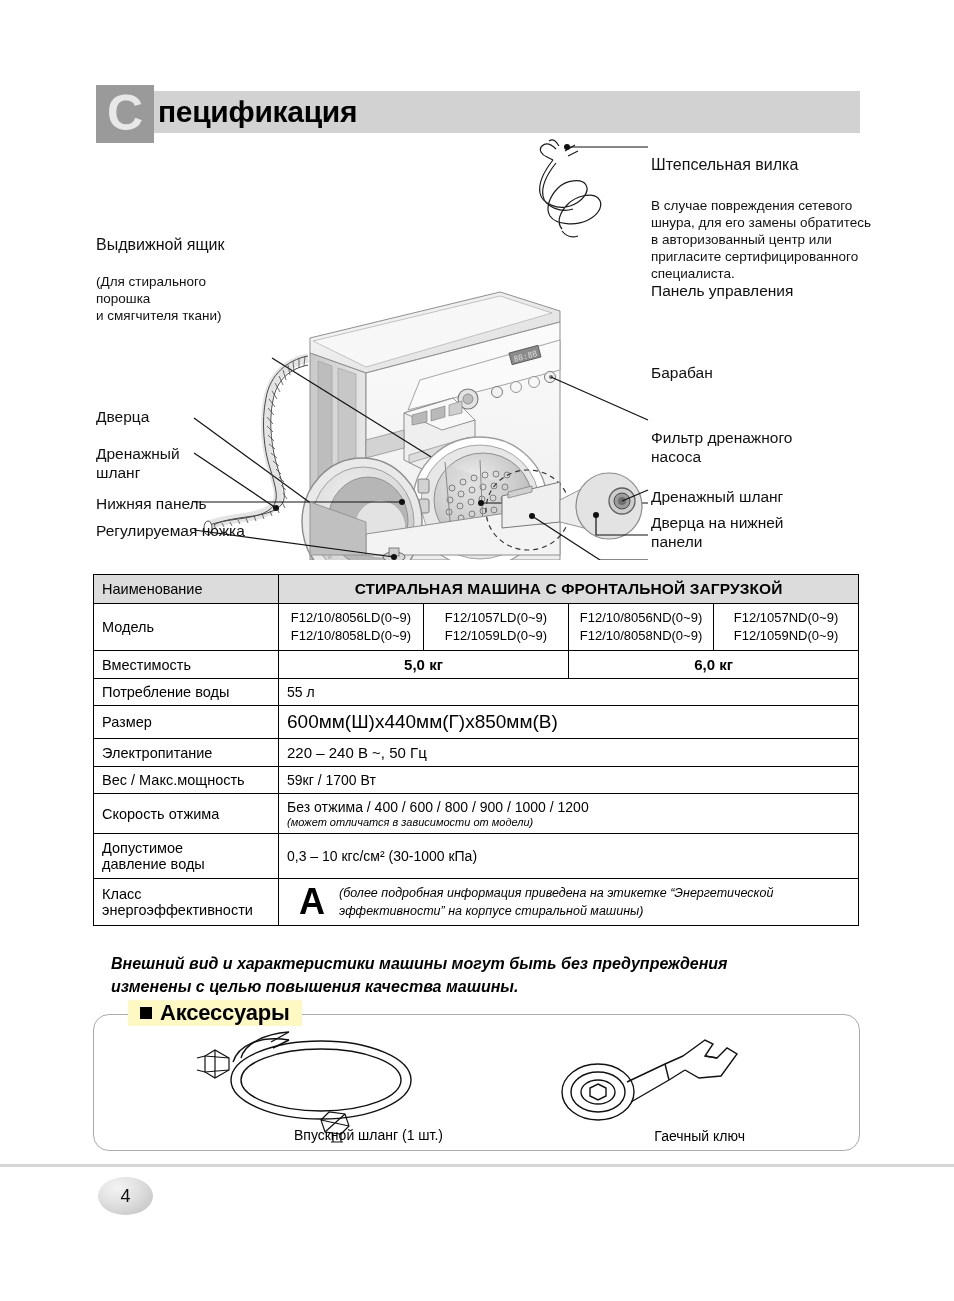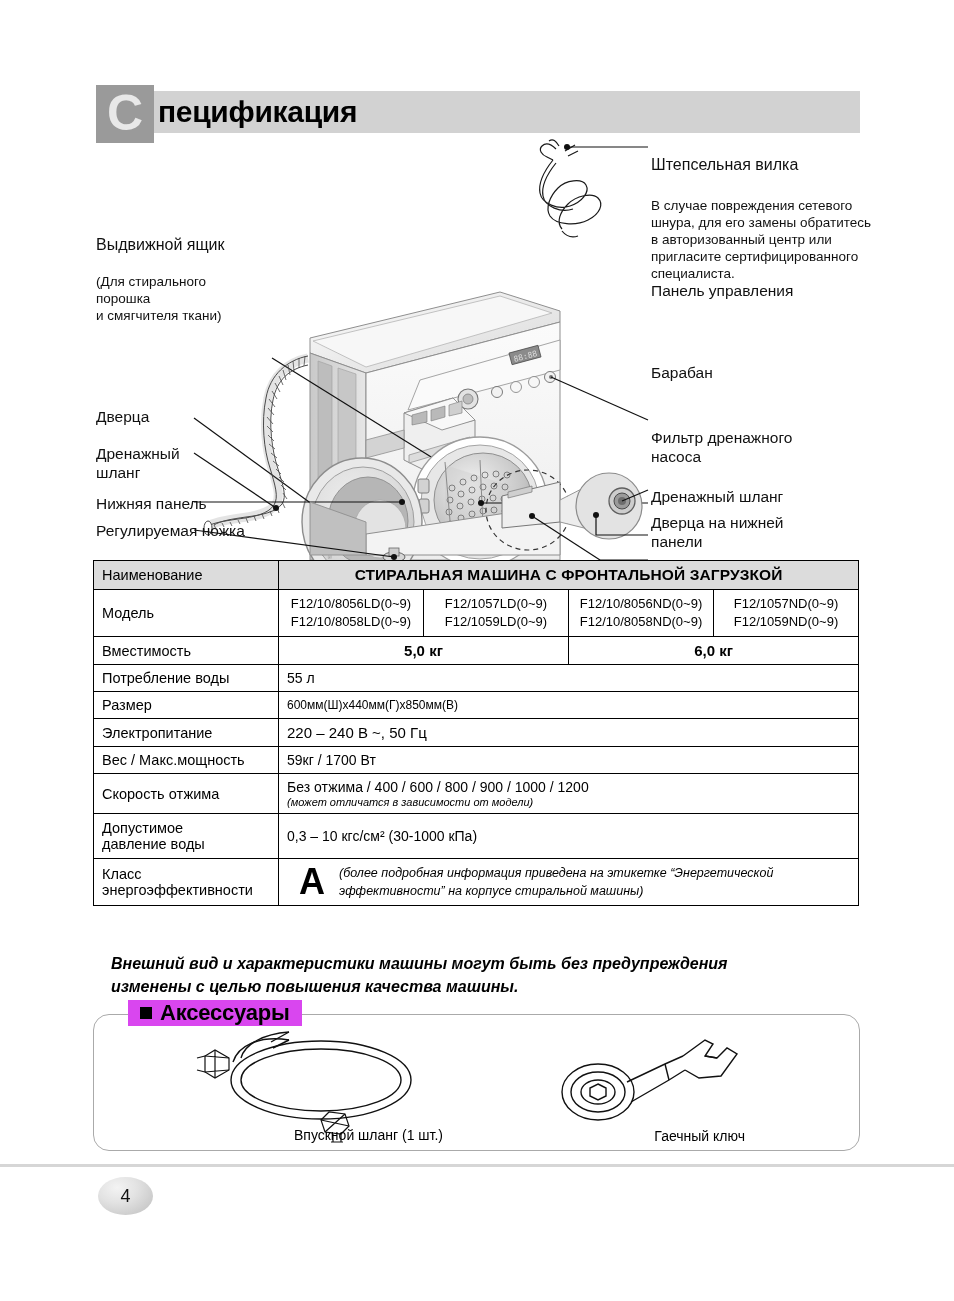--- a/index.html
+++ b/index.html
@@ -82,21 +82,21 @@
   #lbl-lowerdoor { left: 651px; top: 513px; width: 175px; }
   #lbl-door      { left: 96px;  top: 407px; }
   #lbl-drainhose { left: 96px;  top: 444px; width: 110px; }
   #lbl-bottom    { left: 96px;  top: 494px; }
   #lbl-foot      { left: 96px;  top: 521px; }
 
   
   .spec-table {
     position: absolute;
     left: 93px;
-    top: 560px;
+    top: 574px;
     width: 765px;
     border-collapse: collapse;
     font-size: 14px;
     table-layout: fixed;
     padding-left: 29px;
   }
   .spec-table td {
     border: 1px solid #000;
     padding: 5px 8px;
     vertical-align: middle;
@@ -141,21 +141,21 @@
     top: 1014px;
     width: 765px;
     height: 135px;
     border: 1.5px solid #aaa;
     border-radius: 16px;
   }
   .acc-title {
     position: absolute;
     left: 128px;
     top: 1000px;
-    background: #d946ef;
+    background: #fef9c3;
     padding: 0 12px;
     font-size: 22px;
     font-weight: bold;
     letter-spacing: -0.2px;
   }
   .acc-title .sq {
     display:inline-block;
     width: 12px; height: 12px;
     background: #000;
     margin-right: 8px;
@@ -461,21 +461,21 @@
       <td class="rowhead">Вместимость</td>
       <td class="cap-cell" colspan="2">5,0 кг</td>
       <td class="cap-cell" colspan="2">6,0 кг</td>
     </tr>
     <tr>
       <td class="rowhead">Потребление воды</td>
       <td class="ctr" colspan="4">55 л</td>
     </tr>
     <tr>
       <td class="rowhead">Размер</td>
-      <td class="ctr" colspan="4" style="font-size:12px">600мм(Ш)х440мм(Г)х850мм(В)</td>
+      <td class="ctr" colspan="4" style="font-size:19px">600мм(Ш)х440мм(Г)х850мм(В)</td>
     </tr>
     <tr>
       <td class="rowhead">Электропитание</td>
       <td class="ctr" colspan="4" style="font-size:15px">220 – 240 В ~, 50 Гц</td>
     </tr>
     <tr>
       <td class="rowhead">Вес / Макс.мощность</td>
       <td class="ctr" colspan="4">59кг / 1700 Вт</td>
     </tr>
     <tr>

